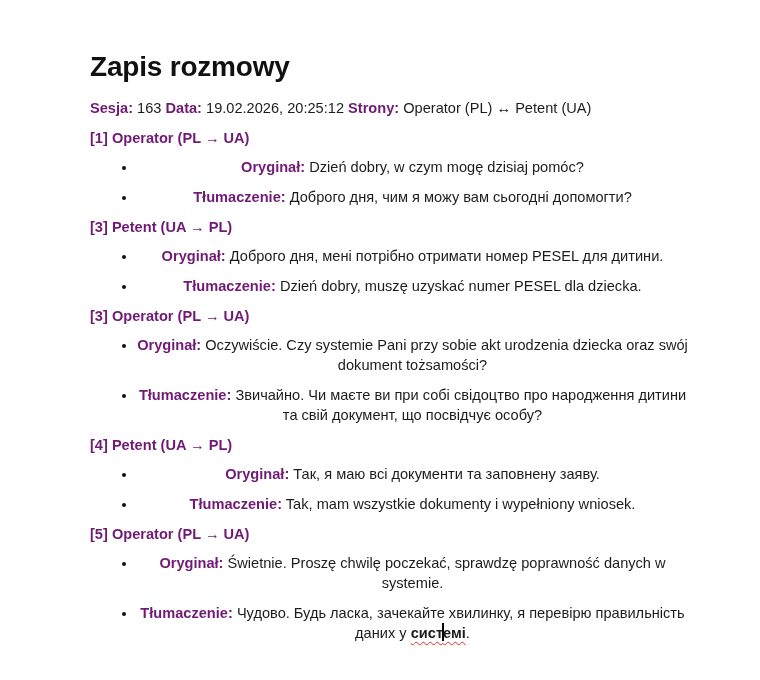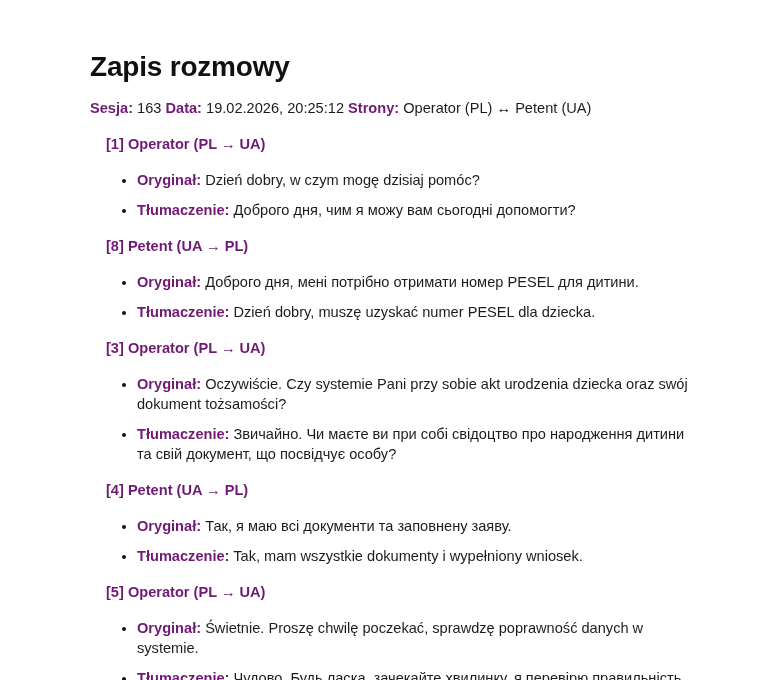--- a/index.html
+++ b/index.html
@@ -28,26 +28,27 @@
   }
   .meta {
     font-size: 14.6px;
     line-height: 20px;
     margin: 0 0 10px 0;
   }
   .meta strong, .entry-heading, li strong { font-weight: 700; color: #701a75; }
   .entry-heading {
     font-size: 14.6px;
     line-height: 20px;
-    margin: 16px;
+    margin: 0;
   }
   .entry-list {
     list-style: disc;
     margin: 9px 0 0 0;
     padding-left: 47px;
+    text-align: center;
   }
   .entry-list li {
     font-size: 14.6px;
     line-height: 20px;
     margin-bottom: 10px;
   }
   .entry-list li::marker { color: #111111; font-size: 13px; }
   .misspelled {
     text-decoration-line: underline;
     text-decoration-style: wavy;
@@ -83,21 +84,21 @@
     <h3 class="entry-heading">[1] Operator (PL → UA)</h3>
     <ul class="entry-list">
       <li><strong>Oryginał:</strong>
         <span>Dzień dobry, w czym mogę dzisiaj pomóc?</span></li>
       <li><strong>Tłumaczenie:</strong>
         <span>Доброго дня, чим я можу вам сьогодні допомогти?</span></li>
     </ul>
   </section>
 
   <section>
-    <h3 class="entry-heading">[8] Petent (UA → PL)</h3>
+    <h3 class="entry-heading">[3] Petent (UA → PL)</h3>
     <ul class="entry-list">
       <li><strong>Oryginał:</strong>
         <span>Доброго дня, мені потрібно отримати номер PESEL для дитини.</span></li>
       <li><strong>Tłumaczenie:</strong>
         <span>Dzień dobry, muszę uzyskać numer PESEL dla dziecka.</span></li>
     </ul>
   </section>
 
   <section>
     <h3 class="entry-heading">[3] Operator (PL → UA)</h3>

